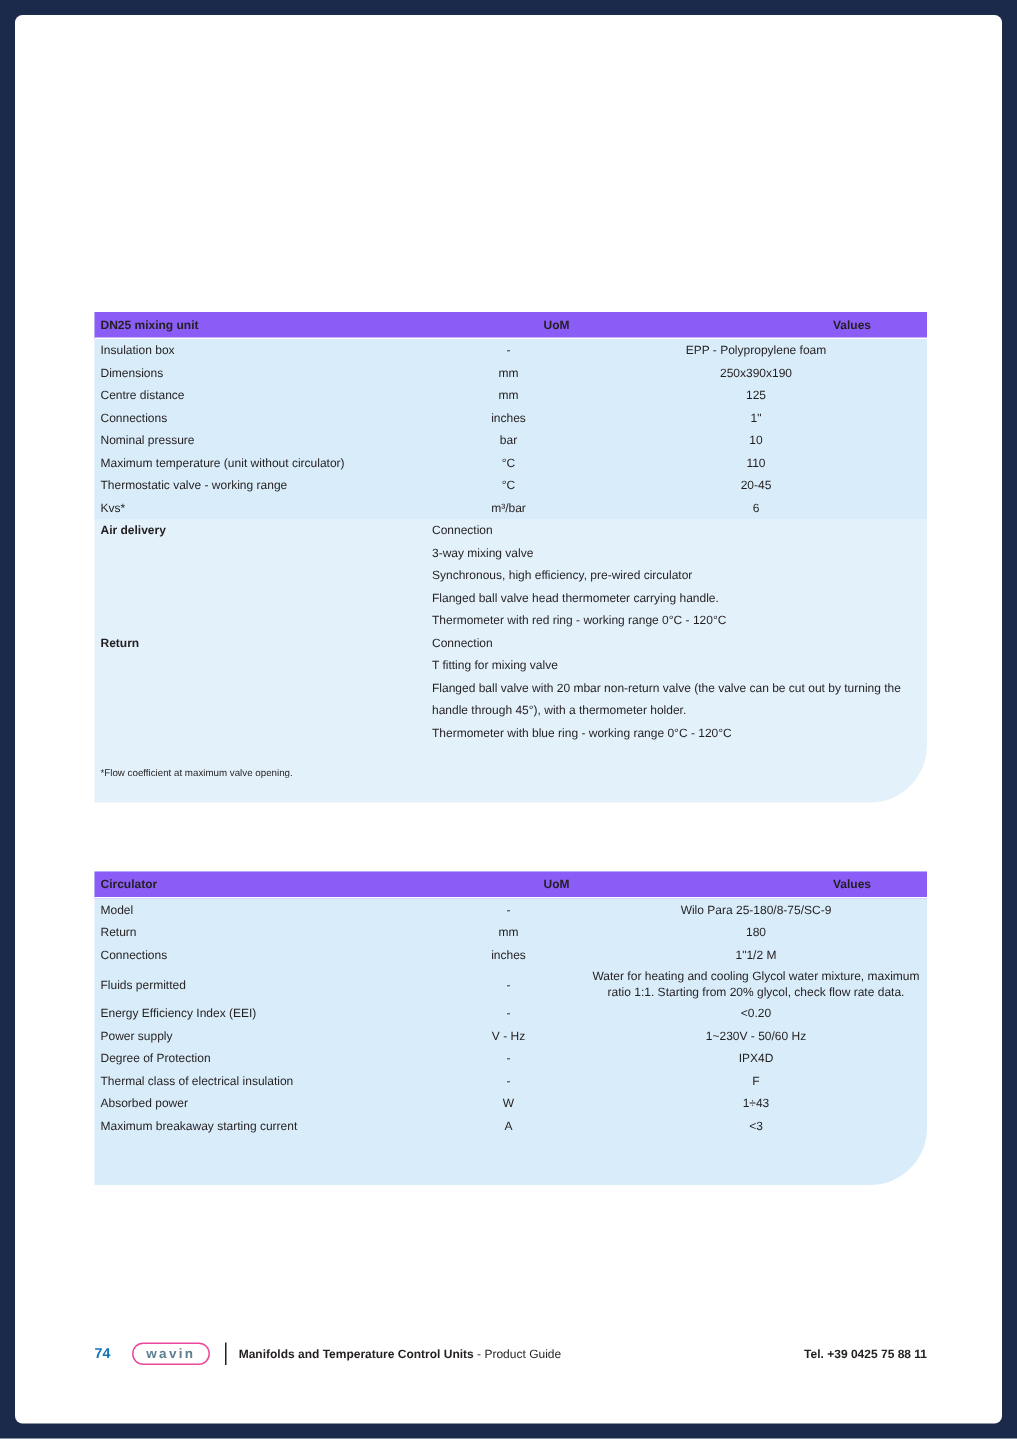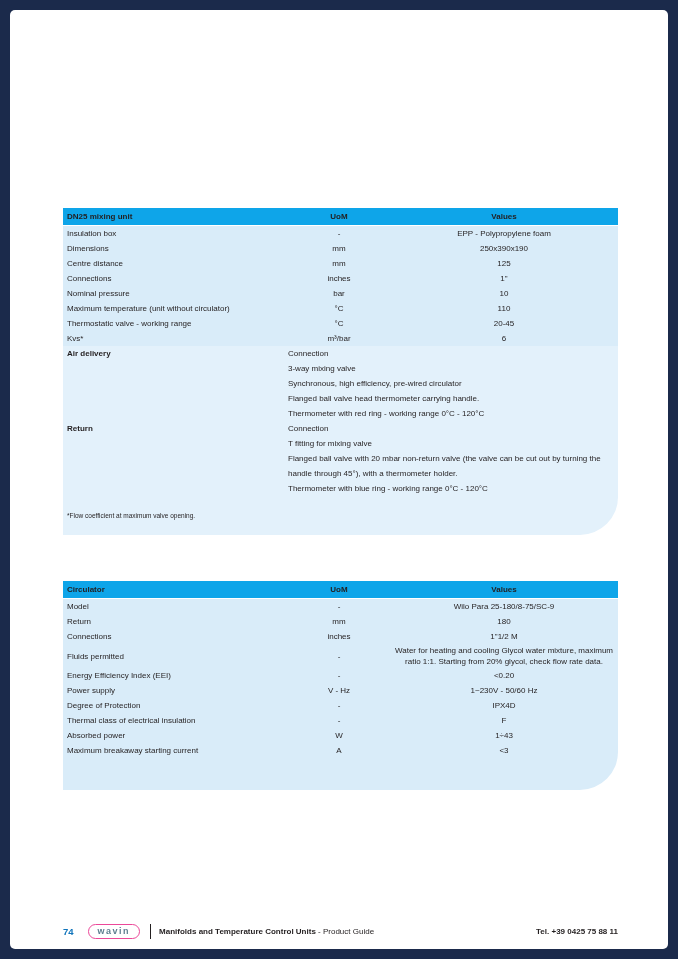--- a/index.html
+++ b/index.html
@@ -29,23 +29,23 @@
   }
   .table2 {
     margin-top:46px;
     background:#d9ecf9;
     border-radius:0 0 38px 0;
     padding-bottom:32px;
   }
   .thead {
     display:grid; grid-template-columns:225px 102px 228px;
     height:18px; align-items:center;
-    background:#0ea5e9;
+    background:#8b5cf6;
     border-bottom:1px solid #ffffff;
-    font-weight:bold; font-size:8px;
+    font-weight:bold; font-size:8px;gap:32px;
   }
   .tbody { display:block; }
   .table1 .tbody { background:#d9ecf9; }
   .trow {
     display:grid; grid-template-columns:225px 102px 228px;
     min-height:15px; align-items:center;
     font-size:8px;
   }
   .cell.label { padding-left:4px; padding-right:4px; }
   .cell.uom, .cell.val { text-align:center; line-height:11px; padding:1px 4px; }
@@ -53,21 +53,21 @@
     display:grid; grid-template-columns:225px 330px;
     font-size:8px;
   }
   .srow .label { font-weight:bold; line-height:15px; align-self:start; }
   .slines { padding-right:8px; }
   .sline { line-height:15px; }
   .footnote {
     font-size:6.5px; margin:16px 0 0 4px; color:#231f20;
   }
   .footer {
-    position:absolute; left:53px; right:50px; bottom:10px;
+    position:absolute; left:53px; right:50px; bottom:39px;
     display:flex; align-items:center;
     font-size:8px;
     text-align:right;
   }
   .pagenum { color:#0f74bb; font-weight:bold; font-size:9.5px; }
   .logo {
     margin-left:14px;
     border:1px solid #ec4899; border-radius:9px;
     padding:1px 9px 2px;
     color:#5e7f90; font-size:9px; font-weight:bold; letter-spacing:1.5px;

